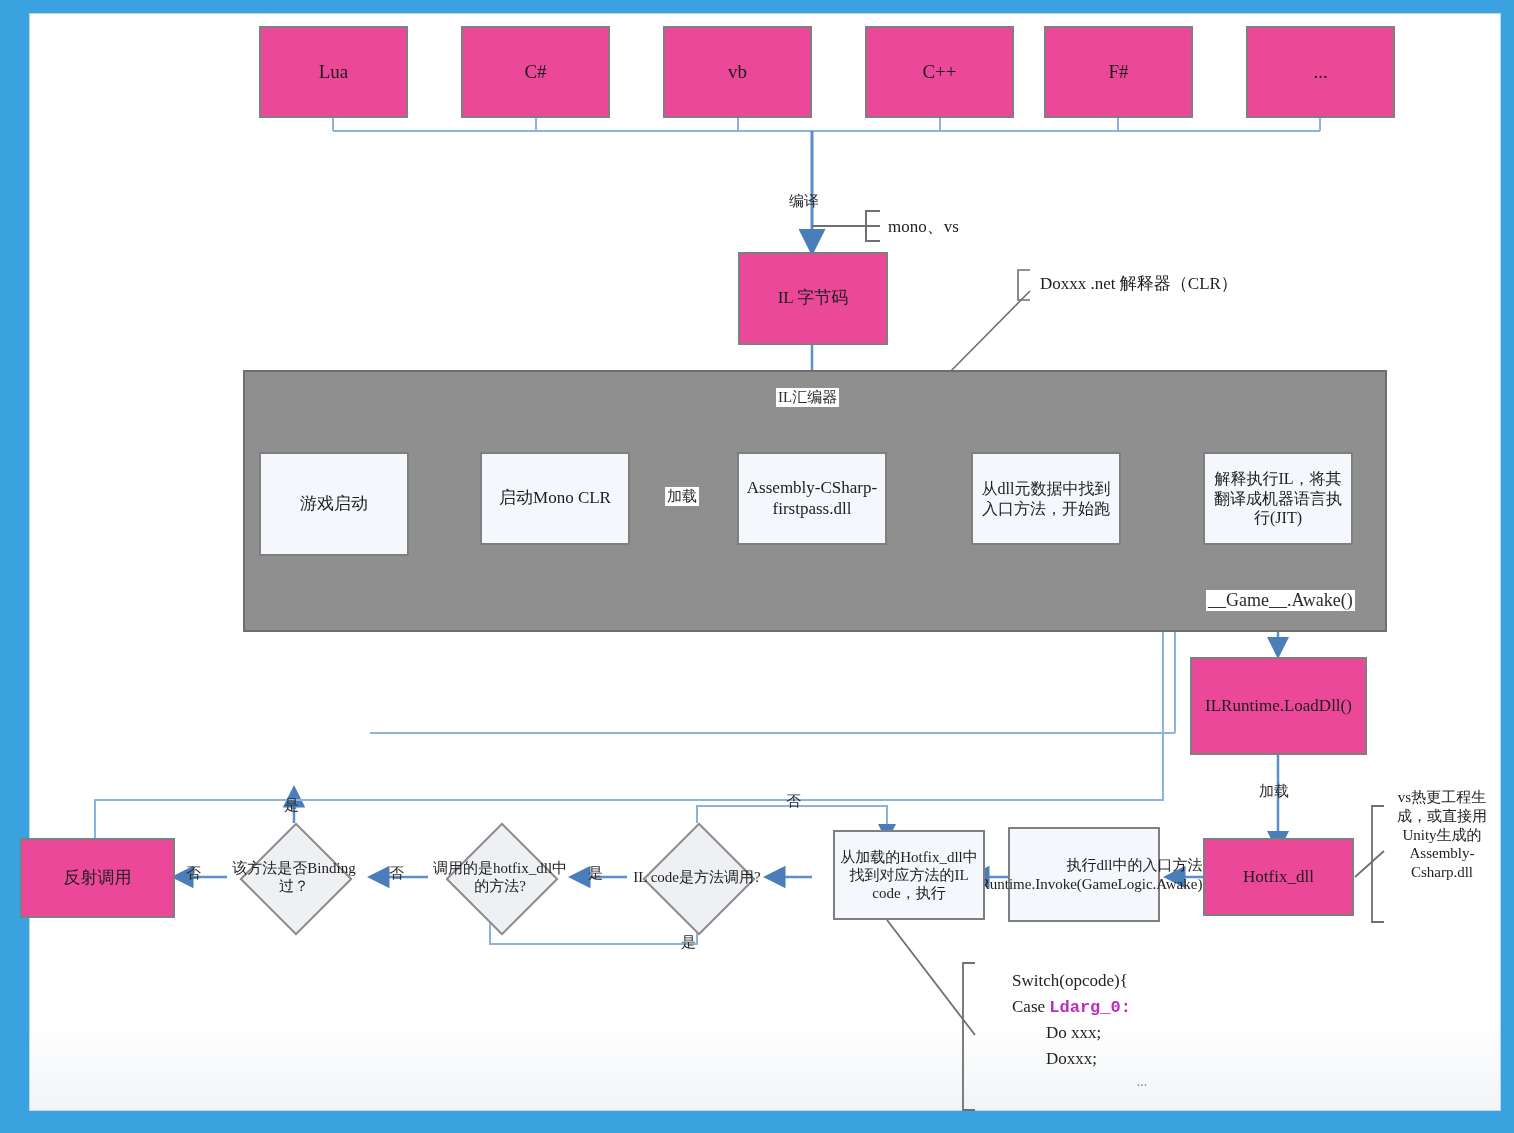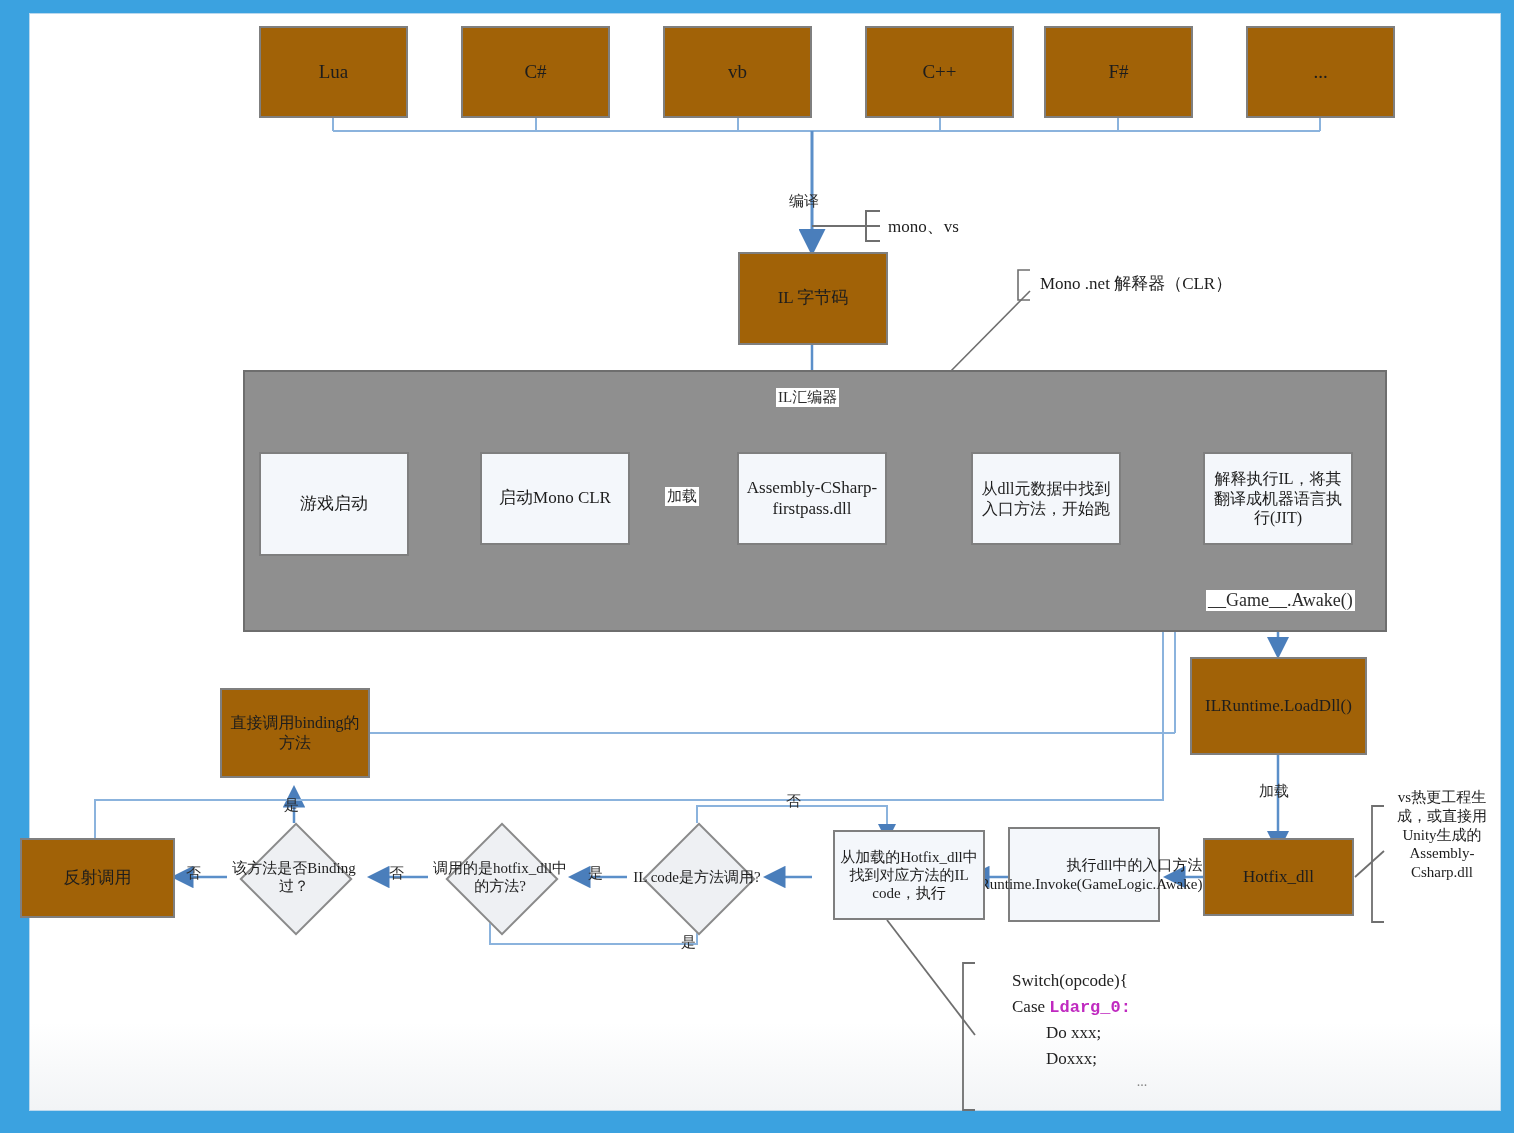--- a/index.html
+++ b/index.html
@@ -13,21 +13,21 @@
     position:absolute;left:30px;top:14px;width:1470px;height:1096px;
     background:#ffffff;
     background-image:linear-gradient(to bottom,#ffffff 0%,#ffffff 92%,#f2f4f6 100%);
     box-shadow:0 0 0 1px #b9d8ee;
   }
   #canvas{position:absolute;left:0;top:0;width:1514px;height:1133px;}
   svg.lines{position:absolute;left:0;top:0;width:1514px;height:1133px;pointer-events:none;}
 
   .node{
     position:absolute;box-sizing:border-box;
-    background:#a16207;
+    background:#ec4899;
     border:2px solid #7f7f7f;
     display:flex;align-items:center;justify-content:center;
     text-align:center;
     color:#1d1d1d;
     line-height:1.22;
     font-size:17px;
   }
   .node.white{background:#f4f7fb;}
   .lang{font-size:19px;}
   .grayband{
@@ -166,21 +166,21 @@
     <span>...</span>
   </div>
 
   <div class="edgelabel" style="left:789px;top:192px;">编译</div>
   <div class="annot" style="left:888px;top:215px;">mono、vs</div>
 
   <div class="node" style="left:738px;top:252px;width:150px;height:93px;">
     <span>IL 字节码</span>
   </div>
 
-  <div class="annot" style="left:1040px;top:272px;">Mono .net 解释器（CLR）</div>
+  <div class="annot" style="left:1040px;top:272px;">Doxxx .net 解释器（CLR）</div>
 
   <div class="grayband" style="left:243px;top:370px;width:1140px;height:258px;"></div>
 
   <div class="edgelabel boxed" style="left:776px;top:388px;">IL汇编器</div>
 
   <div class="node white" style="left:259px;top:452px;width:150px;height:104px;">
     <span>游戏启动</span>
   </div>
   <div class="node white" style="left:480px;top:452px;width:150px;height:93px;">
     <span>启动Mono CLR</span>
@@ -230,23 +230,20 @@
   <div class="diamond" style="left:256px;top:839px;width:76px;height:76px;"></div>
   <div class="diamond-label" style="left:226px;top:852px;width:136px;height:50px;">该方法是否Binding过？</div>
   <div class="edgelabel" style="left:389px;top:864px;">否</div>
   <div class="edgelabel" style="left:186px;top:864px;">否</div>
   <div class="edgelabel" style="left:284px;top:796px;">是</div>
 
   <div class="node" style="left:20px;top:838px;width:155px;height:80px;">
     <span>反射调用</span>
   </div>
 
-  <div class="node" style="left:220px;top:688px;width:150px;height:90px;font-size:16px;">
-    <span style="padding:0 4px;">直接调用binding的方法</span>
-  </div>
 
   <div class="codeblock" style="left:1012px;top:968px;width:260px;">
     <div>Switch(opcode){</div>
     <div>
       <span>Case </span><span class="kw">Ldarg_0:</span>
     </div>
     <div><span class="ind"></span><span>Do xxx;</span></div>
     <div><span class="ind"></span><span>Doxxx;</span></div>
     <div class="dots">...</div>
   </div>

